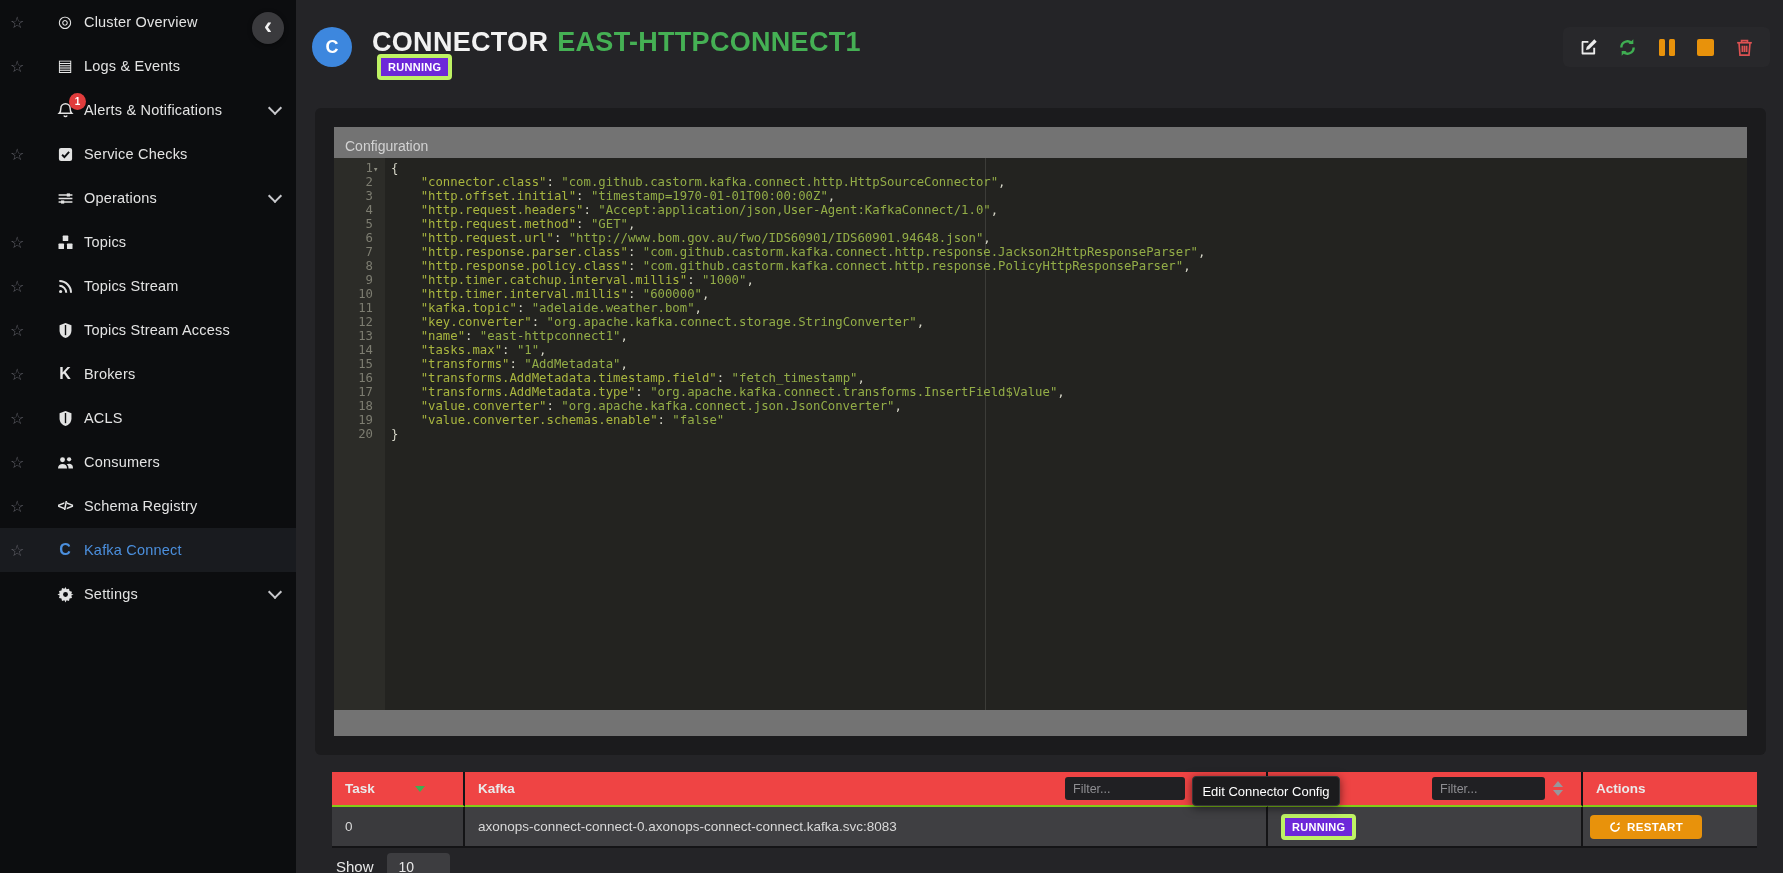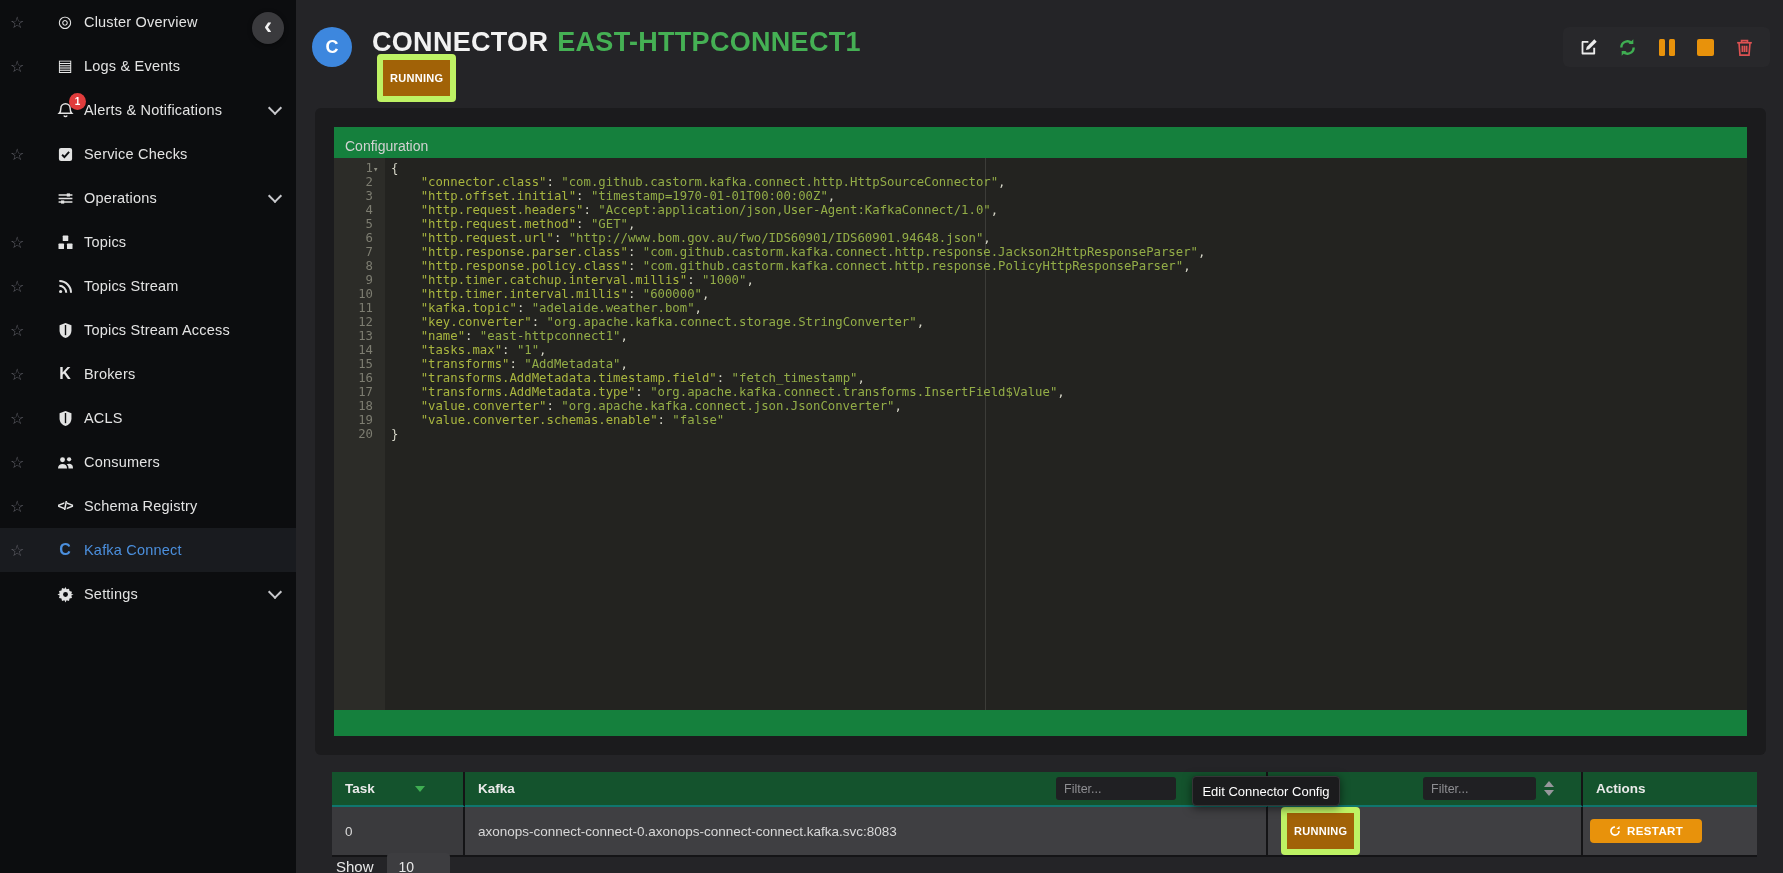--- a/index.html
+++ b/index.html
@@ -22,52 +22,52 @@
   .sb-badge{position:absolute;top:-8px;right:-10px;width:17px;height:17px;border-radius:50%;background:#e13c3c;color:#fff;font-size:10px;font-weight:bold;display:flex;align-items:center;justify-content:center;}
   .collapse-btn{position:absolute;left:252px;top:12px;width:32px;height:32px;border-radius:50%;background:#3a3a3d;z-index:6;display:flex;align-items:center;justify-content:center;cursor:pointer;box-shadow:0 1px 4px rgba(0,0,0,.5);}
   .collapse-btn span{color:#f2f2f2;font-size:24px;font-weight:bold;line-height:1;margin-top:-4px;}
 
   
   .content{position:absolute;left:296px;top:0;right:0;bottom:0;background:#242427;}
   .avatar{position:absolute;left:16px;top:27px;width:40px;height:40px;border-radius:50%;background:#3d87de;color:#fff;font-size:18px;font-weight:bold;display:flex;align-items:center;justify-content:center;}
   .title-row{position:absolute;left:76px;top:27px;font-size:27px;font-weight:bold;letter-spacing:.3px;white-space:nowrap;}
   .title-type{color:#f2f2f2;margin-right:9px;}
   .title-name{color:#45b054;}
-  .badge-green{display:inline-flex;align-items:center;background:#a16207;border:6px solid #bef264;border-radius:4px;color:#fff;font-weight:bold;font-size:11px;padding:12px 7px;letter-spacing:.3px;}
+  .badge-green{display:inline-flex;align-items:center;background:#6d28d9;border:4px solid #bef264;border-radius:4px;color:#fff;font-weight:bold;font-size:11px;padding:3px 7px;letter-spacing:.3px;}
   .header-badge{position:absolute;left:81px;top:54px;}
 
   .toolbar{position:absolute;left:1267px;top:27px;width:207px;height:40px;background:#28282b;border-radius:6px;display:flex;align-items:center;justify-content:space-around;padding:0 6px;box-sizing:border-box;}
   .tb-btn{width:26px;height:26px;display:flex;align-items:center;justify-content:center;cursor:pointer;}
   .tb-btn svg{width:19px;height:19px;display:block;}
   .icon-pause{display:flex;gap:4px;}
   .icon-pause i{display:block;width:6px;height:17px;background:#e8920b;border-radius:1.5px;}
   .icon-stop{width:17px;height:17px;background:#e8920b;border-radius:2px;}
 
   
   .card{position:absolute;left:19px;top:108px;width:1451px;height:647px;background:#1b1b1d;border-radius:6px;}
-  .panel{position:absolute;left:19px;top:19px;width:1413px;height:609px;background:#15803d;}
+  .panel{position:absolute;left:19px;top:19px;width:1413px;height:609px;background:#737373;}
   .panel-title{position:absolute;left:11px;top:11px;font-size:14px;color:#d2d2d2;}
   .editor{position:absolute;left:0;top:31px;width:1413px;height:552px;background:#232320;overflow:hidden;cursor:text;}
   .gutter-bg{position:absolute;left:0;top:0;width:51px;height:552px;background:#2c2c28;}
   .ruler{position:absolute;left:651px;top:0;width:1px;height:552px;background:#3c3c38;}
   .lines{position:absolute;left:0;top:3px;width:100%;}
   .cl{height:14px;white-space:pre;font-family:"DejaVu Sans Mono",monospace;font-size:12.3px;line-height:14px;position:relative;}
   .ln{display:inline-block;width:51px;padding-right:12px;box-sizing:border-box;text-align:right;color:#7d7d71;}
   .fold{position:absolute;left:39px;top:1px;font-size:9px;color:#8f8f82;}
   .cc{padding-left:6px;}
   .tok-p{color:#d6d6c8;}
   .tok-k{color:#a9b63f;}
   .tok-v{color:#93ad47;}
 
   
   .tooltip{position:absolute;left:896px;top:776px;width:146px;height:28px;background:#1b1b1d;border:1px solid #353537;border-radius:4px;color:#fff;font-size:13px;display:flex;align-items:center;justify-content:center;z-index:20;box-shadow:0 2px 10px rgba(0,0,0,.55);white-space:nowrap;}
 
   
   .tasks{position:absolute;left:36px;top:772px;width:1425px;border-collapse:separate;border-spacing:0;table-layout:fixed;}
-  .tasks th{background:#14532d;height:35px;border-right:2px solid #141416;border-bottom:2px solid #0f766e;font-size:13.5px;font-weight:bold;color:#eaeaea;text-align:left;padding:0 12px 0 13px;box-sizing:border-box;}
+  .tasks th{background:#ef4444;height:35px;border-right:2px solid #141416;border-bottom:2px solid #84cc16;font-size:13.5px;font-weight:bold;color:#eaeaea;text-align:left;padding:0 3px 0 13px;box-sizing:border-box;}
   .tasks th:last-child{border-right:none;}
   .tasks td{background:#3f3f42;height:41px;border-right:2px solid #141416;border-bottom:2px solid #141416;font-size:13.5px;color:#d8d8d8;padding:0 0 0 13px;box-sizing:border-box;}
   .tasks td:last-child{border-right:none;}
   .tasks td.first{background:#3a3a3d;}
   .th-flex{display:flex;align-items:center;height:100%;}
   .sort-desc{width:0;height:0;border-left:5px solid transparent;border-right:5px solid transparent;border-top:6px solid #3fae52;margin-left:40px;}
   .filter{height:23px;background:#202023;border:none;border-radius:3px;color:#cccccc;font-size:12.5px;padding:0 8px;box-sizing:border-box;font-family:"Liberation Sans",sans-serif;}
   .filter::placeholder{color:#8e8e92;}
   .f-worker{width:120px;margin-left:auto;margin-right:78px;}
   .f-status{width:113px;margin-left:auto;}

